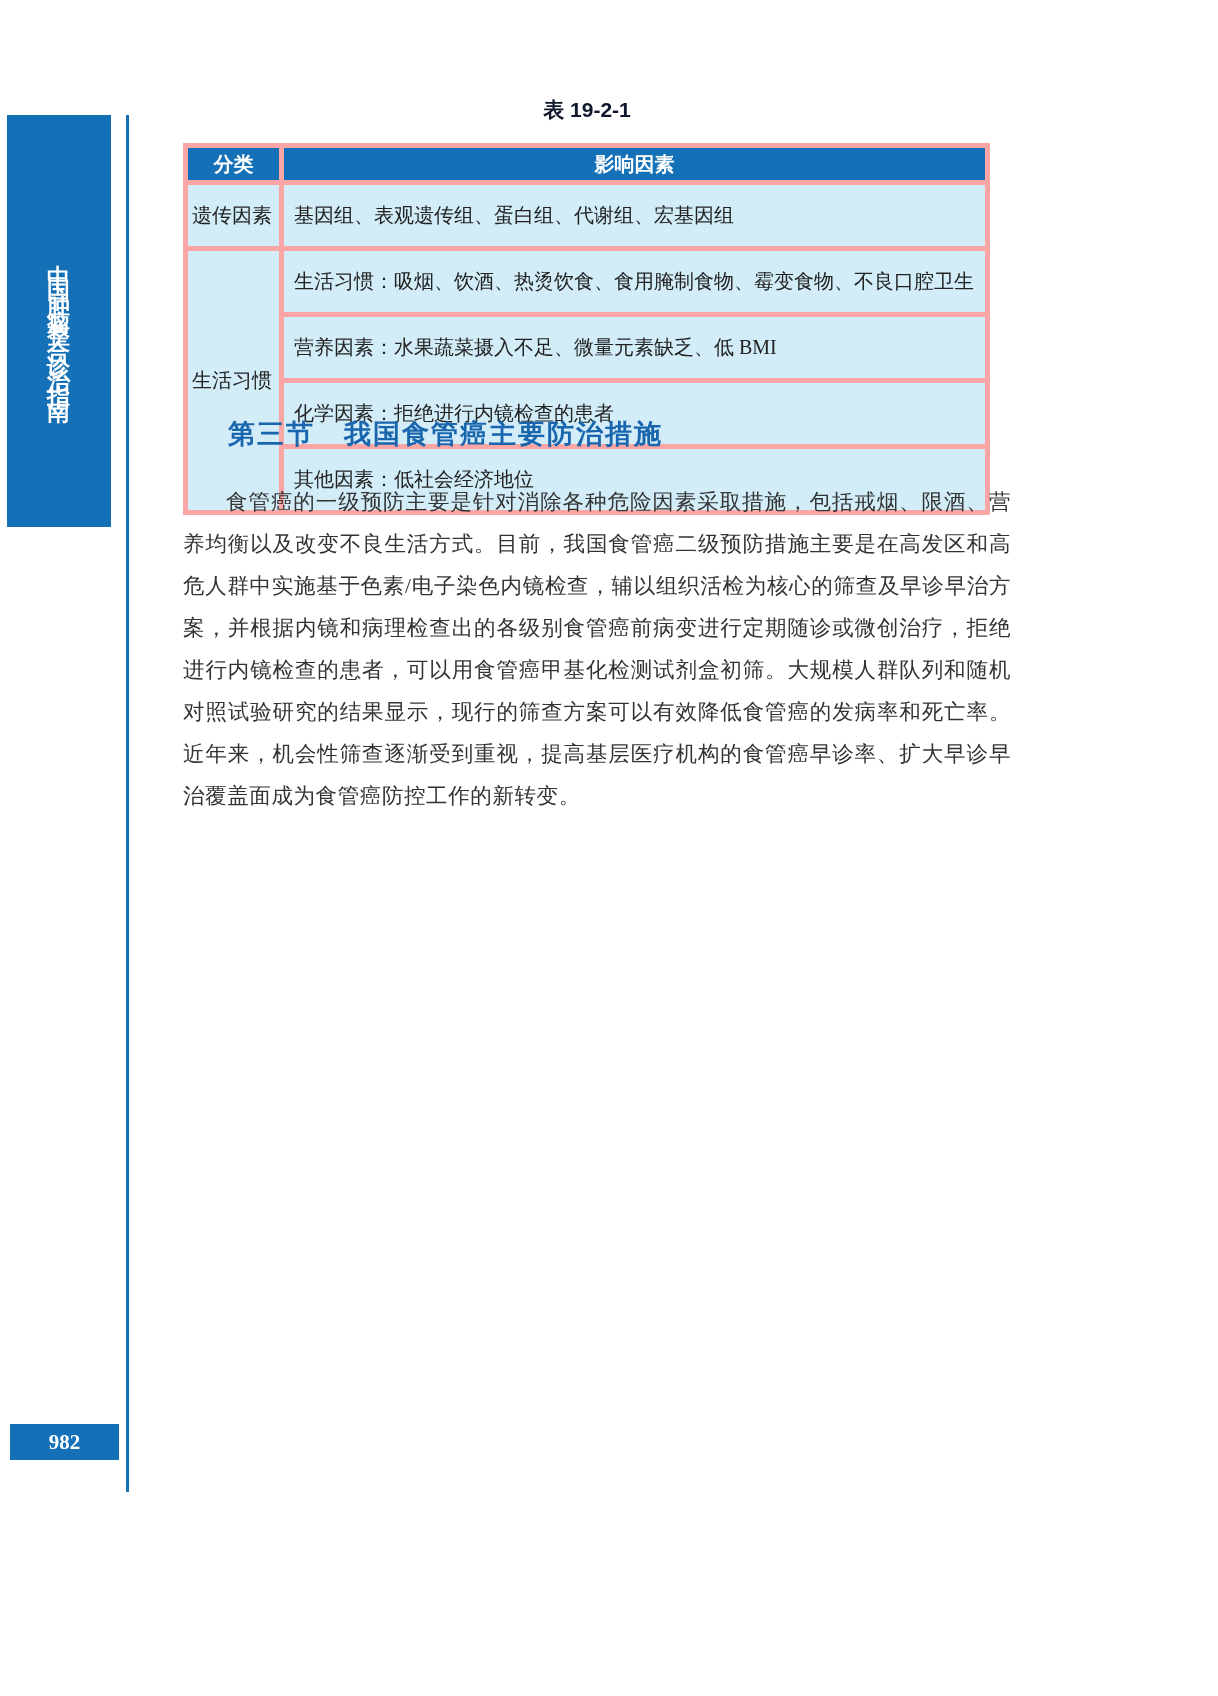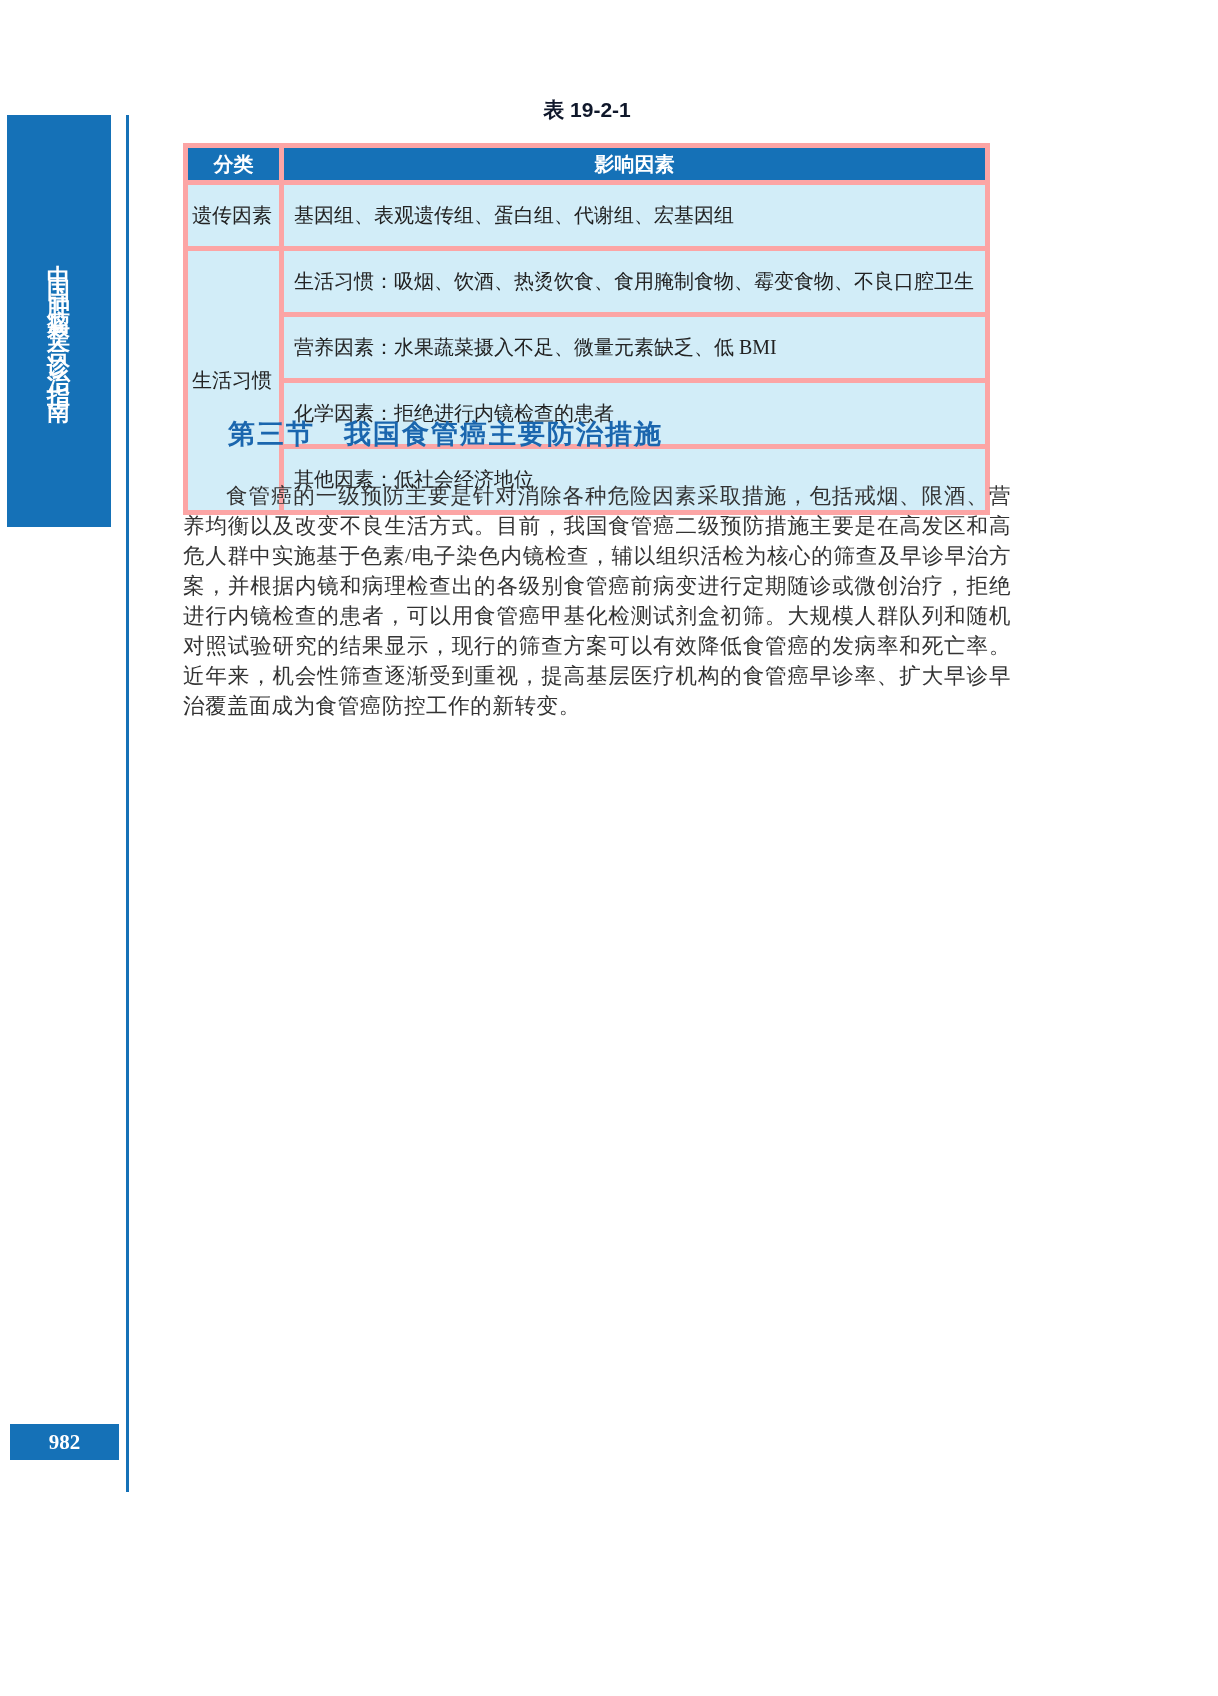--- a/index.html
+++ b/index.html
@@ -56,21 +56,21 @@
   
   .section-heading {
     position:absolute; left:228px; top:416px; margin:0;
     color:#1a66ae; font-weight:bold; font-size:27px; letter-spacing:2px;
     font-family:"Liberation Serif","DejaVu Serif",serif; white-space:nowrap;
   }
 
   
   .body-para {
     position:absolute; left:183px; top:481px; width:828px; margin:0;
-    font-size:21.5px; line-height:30px; color:#333333;
+    font-size:21.5px; line-height:42px; color:#333333;
     text-align:justify; text-justify:inter-ideograph;
     text-indent:2em; letter-spacing:0.6px;
   }
 </style>
 </head>
 <body>
 
 <div class="page">
 
   <div class="banner">

